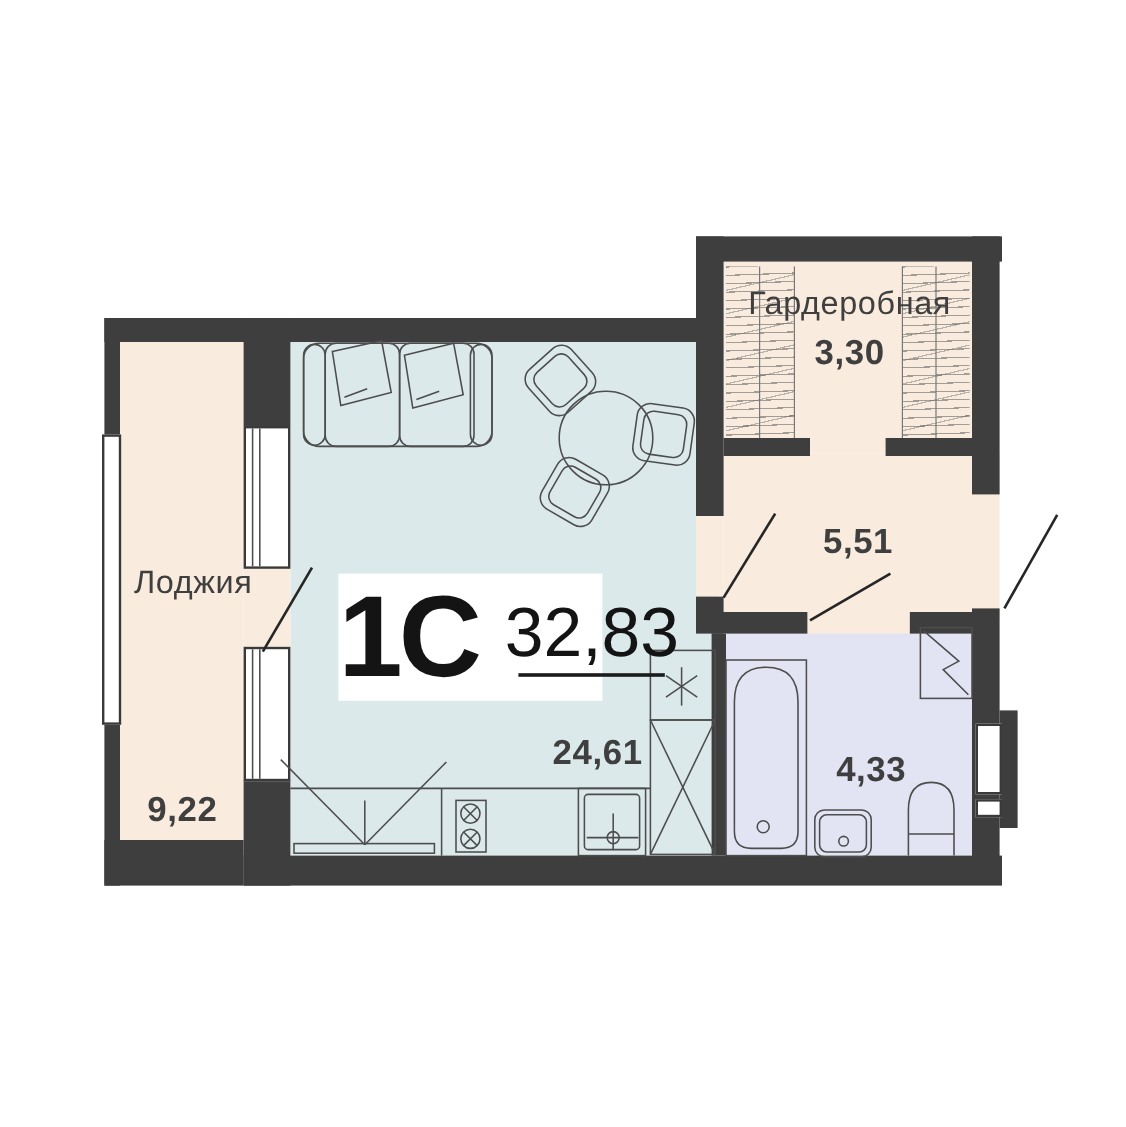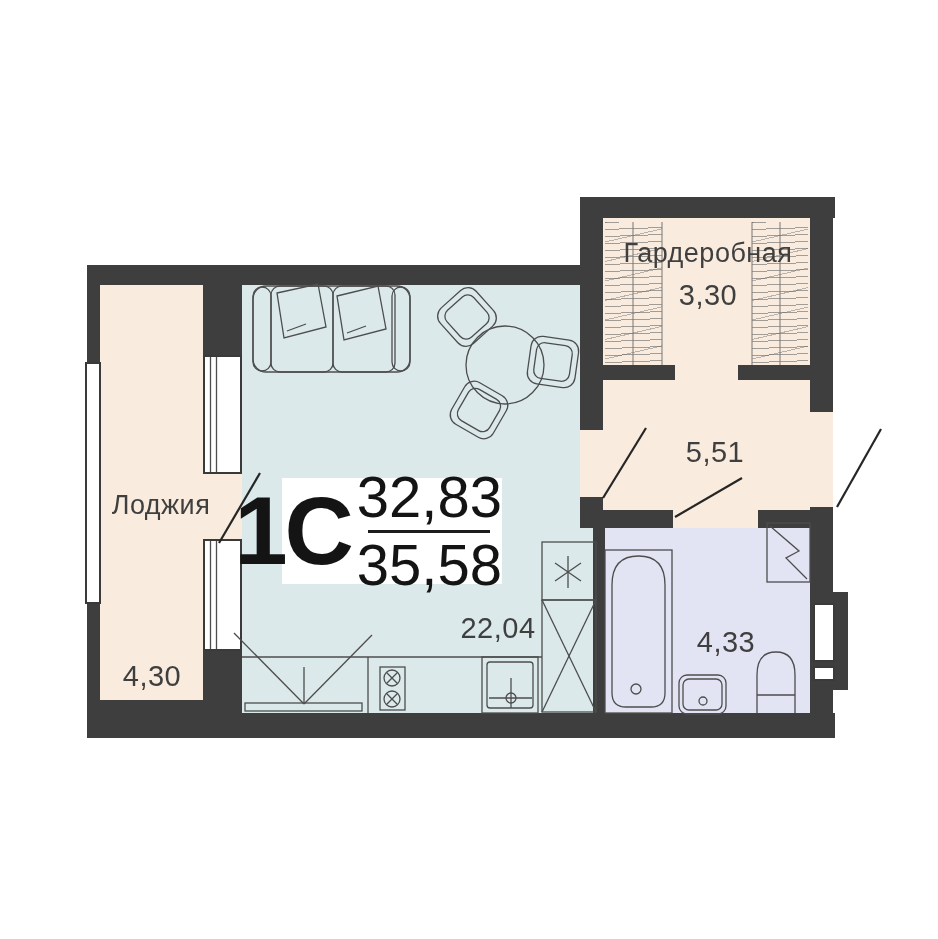--- a/index.html
+++ b/index.html
@@ -19,23 +19,23 @@
   .hatch{position:absolute;background:
       repeating-linear-gradient(178deg, rgba(90,90,90,.55) 0 1px, transparent 1px 7px),
       repeating-linear-gradient(167deg, rgba(120,120,120,.5) 0 1px, transparent 1px 19px);}
   #plan-svg{position:absolute;left:0;top:0;pointer-events:none;}
   #plan-svg *{stroke:var(--line);fill:none;stroke-width:1.3;}
   #plan-svg .swing{stroke:#262626;stroke-width:2.2;}
   #plan-svg .div-line{stroke:#777;stroke-width:1;}
   .room-label{position:absolute;transform:translate(-50%,-50%);white-space:nowrap;
       font-size:27px;letter-spacing:.5px;color:var(--ink);}
   .area-label{position:absolute;transform:translate(-50%,-50%);white-space:nowrap;
-      font-size:29px;letter-spacing:.5px;color:var(--ink);}
+      font-size:29px;letter-spacing:.5px;color:var(--ink);font-weight:bold;}
   .badge{position:absolute;left:267px;top:478px;width:220px;height:106px;background:#fff;
-      display:flex;align-items:center;justify-content:flex-end;gap:6px;}
+      display:flex;align-items:center;justify-content:flex-start;gap:22px;}
   .badge .type{font-size:96px;font-weight:700;letter-spacing:-3px;color:#141414;line-height:1;}
   .badge .frac{display:flex;flex-direction:column;align-items:center;color:#141414;}
   .badge .frac span{font-size:58px;line-height:1.08;letter-spacing:0;}
   .badge .frac .bar{width:122px;height:3px;background:#1c1c1c;margin:1px 0;}
 </style>
 </head>
 <body>
 
 <div id="canvas">
 
@@ -179,27 +179,26 @@
       <path class="swing" d="M204,543 L245,473"></path>
       <path class="swing" d="M588,498 L631,428"></path>
       <path class="swing" d="M660,517 L727,478"></path>
       <path class="swing" d="M822,507 L866,429"></path>
     </g>
   </svg>
 
   <div class="room-label" style="left:693px;top:253px;">Гардеробная</div>
   <div class="area-label" style="left:693px;top:295px;">3,30</div>
   <div class="area-label" style="left:700px;top:452px;">5,51</div>
-  <div class="area-label" style="left:483px;top:628px;">22,04</div>
-  <div class="room-label" style="left:146px;top:505px;">Лоджия</div>
-  <div class="area-label" style="left:137px;top:676px;">4,30</div>
+  <div class="area-label" style="left:483px;top:628px;">24,61</div>
+  <div class="room-label" style="left:146px;top:486px;">Лоджия</div>
+  <div class="area-label" style="left:137px;top:676px;">9,22</div>
   <div class="area-label" style="left:711px;top:642px;">4,33</div>
 
   <div class="badge">
     <span class="type">1С</span>
     <div class="frac">
       <span>32,83</span>
       <div class="bar"></div>
-      <span>35,58</span>
     </div>
   </div>
 
 </div>
 
 </body></html>

